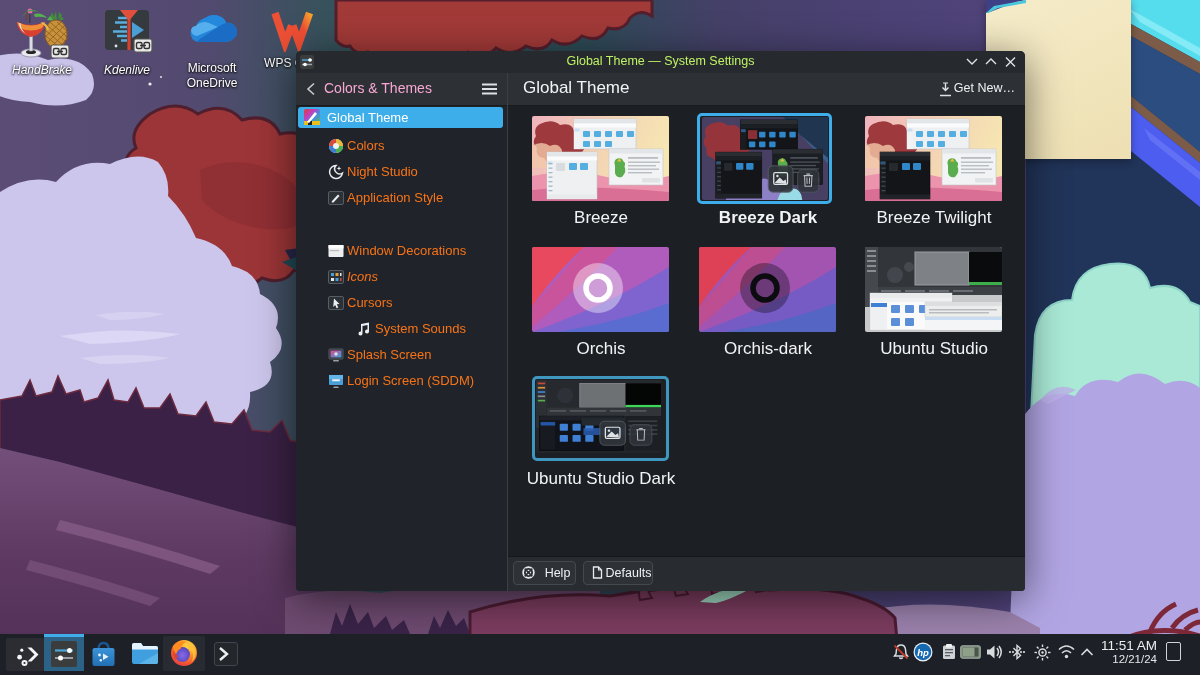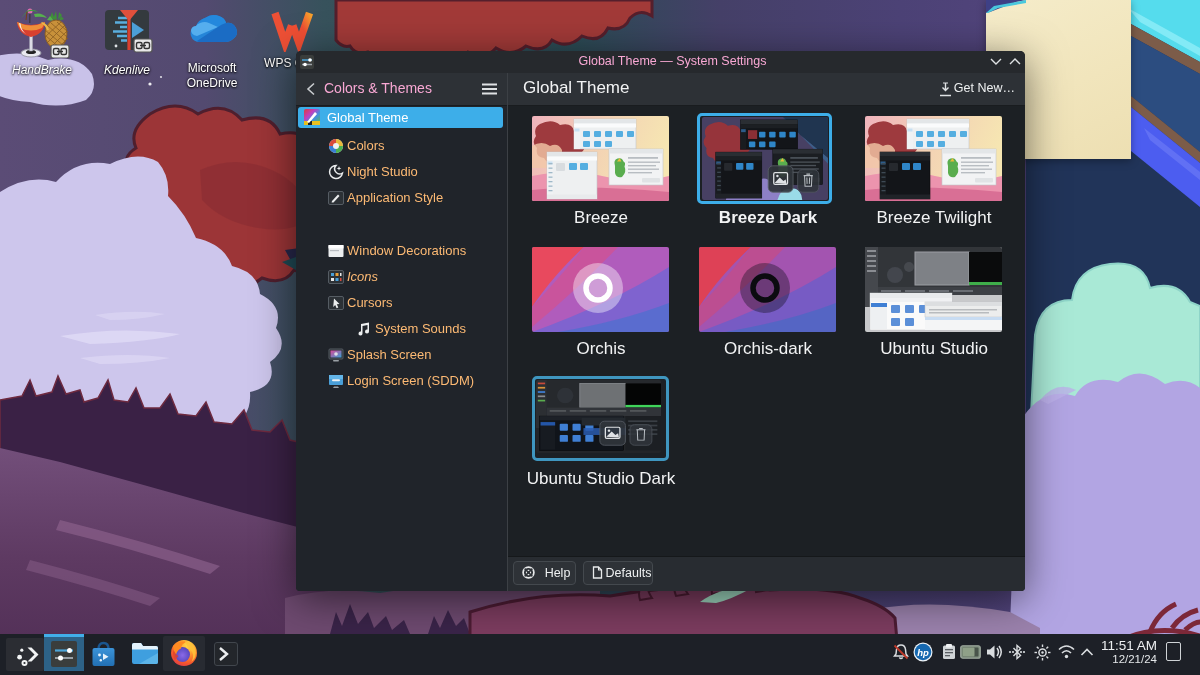--- a/index.html
+++ b/index.html
@@ -10,30 +10,30 @@
   
   .dicon{position:absolute;width:90px;text-align:center;color:#fff;}
   .dicon .lbl{font-size:12px;line-height:15px;
      text-shadow:0 1px 2px rgba(0,0,0,.9),0 0 3px rgba(0,0,0,.8);}
   .it{font-style:italic;}
   
   #win{left:296px;top:51px;width:729px;height:540px;background:#1f2327;
        border-radius:5px 5px 4px 4px;box-shadow:0 8px 40px rgba(0,0,0,.55);
        overflow:hidden;}
   #titlebar{position:absolute;left:0;top:0;width:729px;height:22px;background:#26292d;
-       color:#f9a8d4;font-size:12.5px;padding-left:24px;}
+       color:#bef264;font-size:12.5px;}
   #titlebar .t{position:absolute;left:0;right:0;top:3px;text-align:center;}
   #hdr{position:absolute;left:0;top:22px;width:729px;height:32px;background:#2d3136;
        border-bottom:1px solid #191c1f;}
   #sidebar{position:absolute;left:0;top:55px;width:211px;height:485px;background:#20242a;}
   #vdiv{position:absolute;left:211px;top:22px;width:1px;height:518px;background:#3c4045;}
   #view{position:absolute;left:212px;top:55px;width:517px;height:450px;background:#1c2024;}
   #footer{position:absolute;left:212px;top:505px;width:517px;height:35px;background:#282c31;
        border-top:1px solid #15181a;}
-  .sitem{position:absolute;left:0;width:211px;height:26px;color:#fdba74;font-size:13px;}
+  .sitem{position:absolute;left:0;width:211px;height:26px;color:#f97316;font-size:13px;}
   .sitem .txt{position:absolute;left:51px;top:5px;}
   .sitem svg{position:absolute;left:32px;top:5px;}
   #selpill{position:absolute;left:2px;top:1px;width:205px;height:21px;background:#3daee9;
        border-radius:3px;color:#fff;font-size:12.5px;}
   .thumb{position:absolute;width:137px;height:85px;border-radius:2px;overflow:hidden;}
   .tlabel{position:absolute;width:160px;text-align:center;color:#f2f3f4;font-size:17px;}
   .selframe{position:absolute;border:3px solid #3daee9;border-radius:5px;}
   .btn{position:absolute;height:22px;background:#2e3237;border:1px solid #44494e;
        border-radius:4px;color:#eef0f1;font-size:12.5px;line-height:22px;text-align:center;}
   

